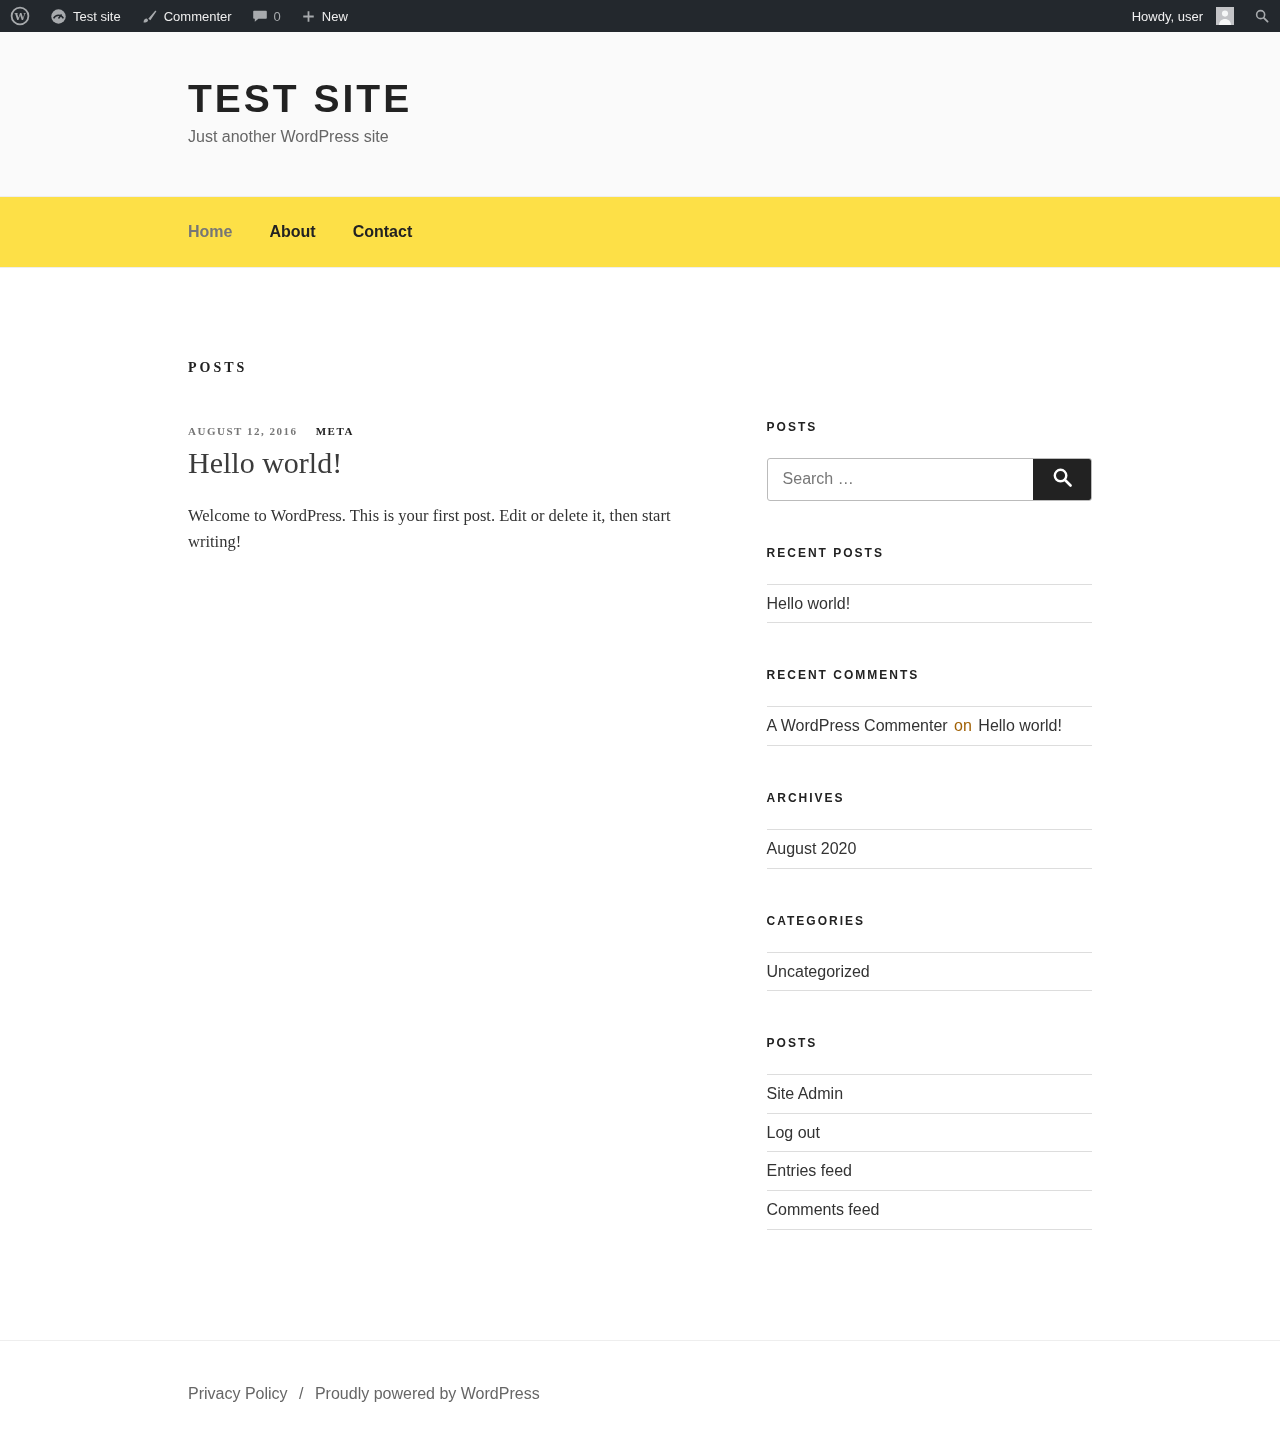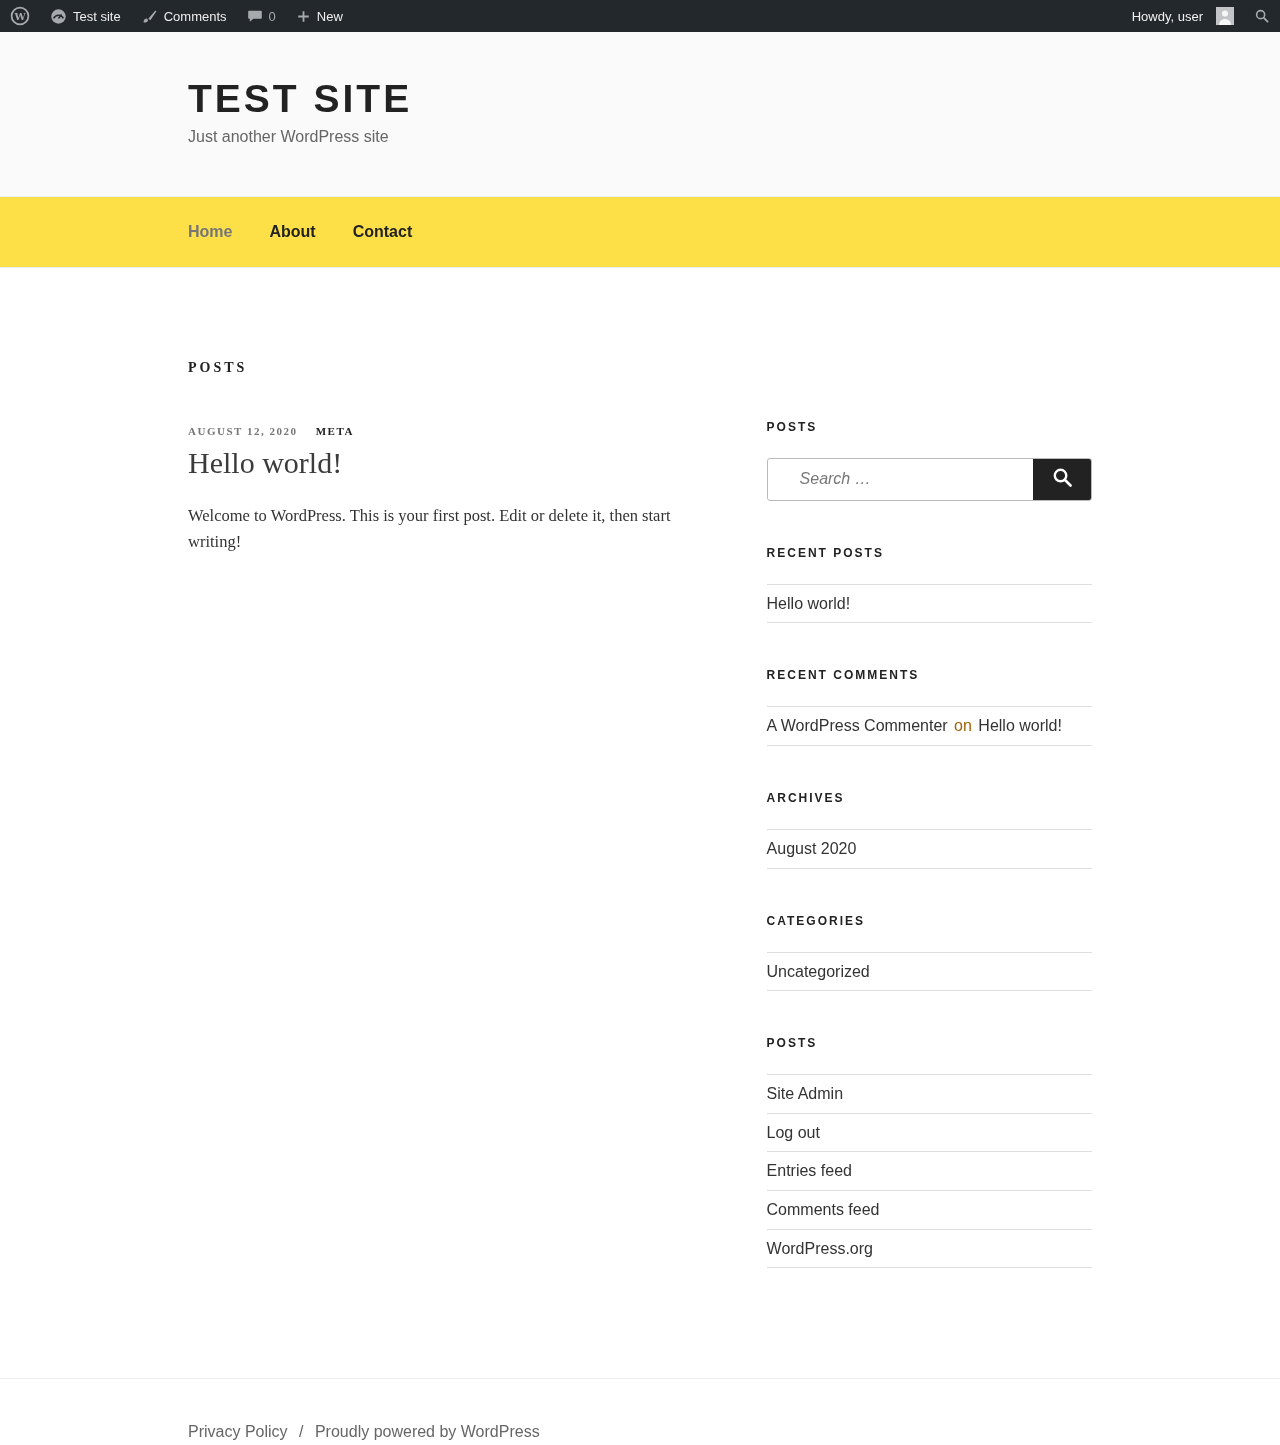--- a/index.html
+++ b/index.html
@@ -76,22 +76,22 @@
     letter-spacing: 2px; color: #222;
   }
   .widget ul { list-style: none; margin: 0; padding: 0; border-top: 1px solid #ddd; }
   .widget li {
     padding: 10px 0; border-bottom: 1px solid #ddd;
     font-size: 16px; color: #333; line-height: 1.1;
   }
   .search-form { position: relative; }
   .search-input {
     width: 100%; height: 43px; border: 1px solid #bbb; border-radius: 3px;
-    padding: 0 70px 0 32px; font-size: 16px; color: #333;
-    font-family: inherit; background: #fff; outline: none; font-style: italic;
+    padding: 0 70px 0 15px; font-size: 16px; color: #333;
+    font-family: inherit; background: #fff; outline: none;
   }
   .search-input::placeholder { color: #777; opacity: 1; }
   .search-submit {
     position: absolute; top: 1px; right: 1px; bottom: 1px; width: 58px;
     background: #222; border: 0; border-radius: 0 2px 2px 0;
     display: flex; align-items: center; justify-content: center; cursor: pointer;
   }
 
   
   .site-footer { border-top: 1px solid #eee; padding: 44px 0 40px; }
@@ -121,21 +121,21 @@
       </span>
       <span>Test site</span>
     </a>
     <a class="ab-item">
       <span>
         <svg width="17" height="17" viewBox="0 0 20 20" fill="#a7aaad">
           <path d="M3 17.2c0-3.2 1.6-4.8 3.7-4.8l1.6 1.6c0 2.2-2.2 3.2-5.3 3.2z"></path>
           <path d="M8.6 12.6 L16.4 3.6 c.8-.9 2.1-.1 1.4 .9 L11 14.4z"></path>
         </svg>
       </span>
-      <span>Comments</span>
+      <span>Commenter</span>
     </a>
     <a class="ab-item">
       <span>
         <svg width="16" height="16" viewBox="0 0 20 20" fill="#a7aaad">
           <path d="M2.5 3.5h15a1 1 0 0 1 1 1v8a1 1 0 0 1-1 1H8l-4.5 3.8v-3.8h-1a1 1 0 0 1-1-1v-8a1 1 0 0 1 1-1z"></path>
         </svg>
       </span>
       <span class="ab-count">0</span>
     </a>
     <a class="ab-item">
@@ -191,21 +191,21 @@
     </ul>
   </div>
 </nav>
 
 <div class="wrap site-content">
 
   <main class="content-area">
     <h2 class="page-title">POSTS</h2>
     <article>
       <div class="entry-meta">
-        <a class="posted-on">AUGUST 12, 2020</a>
+        <a class="posted-on">AUGUST 12, 2016</a>
         <a class="edit-link">META</a>
       </div>
       <h3 class="entry-title">
         <a>Hello world!</a>
       </h3>
       <div class="entry-content">
         <p>Welcome to WordPress. This is your first post. Edit or delete it, then start writing!</p>
       </div>
     </article>
   </main>
@@ -273,23 +273,20 @@
         </li>
         <li>
           <a>Log out</a>
         </li>
         <li>
           <a>Entries feed</a>
         </li>
         <li>
           <a>Comments feed</a>
         </li>
-        <li>
-          <a>WordPress.org</a>
-        </li>
       </ul>
     </section>
 
   </aside>
 </div>
 
 <footer class="site-footer">
   <div class="wrap">
     <a>Privacy Policy</a>
     <span class="footer-sep">/</span>

